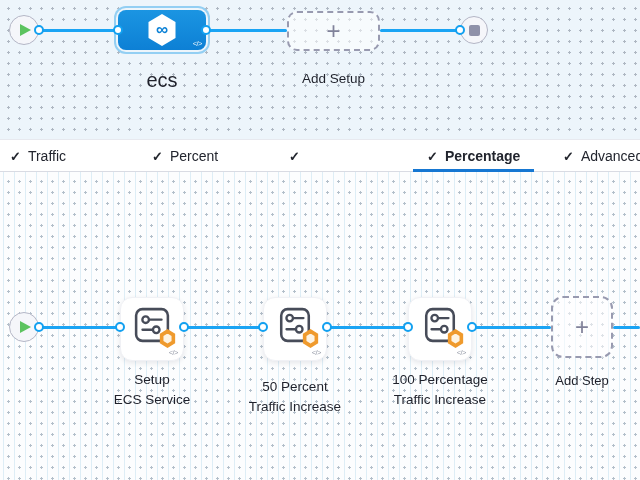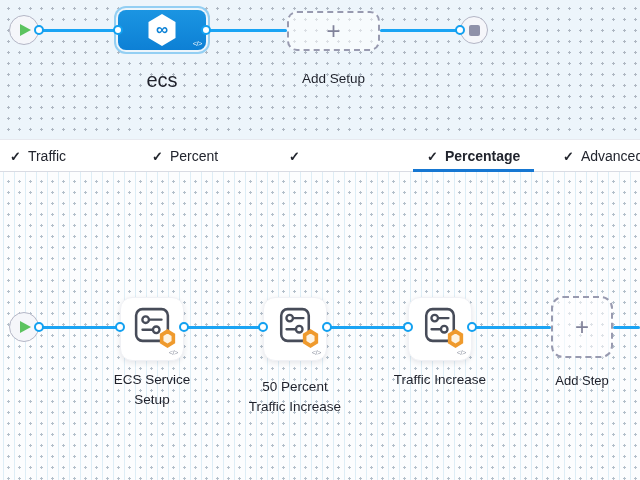--- a/index.html
+++ b/index.html
@@ -229,26 +229,27 @@
           <div class="badge-inner"></div>
         </div>
       <span class="code-glyph">&lt;/&gt;</span>
     </div>
 
     <div class="dashed-box" style="left:551px; top:124px; width:62px; height:62px; border-radius:12px;">
       <span class="plus-glyph">+</span>
     </div>
 
     <div class="node-label" style="left:92px; top:198px; width:120px;">
+      <div>Setup</div>
       <div>ECS Service</div>
-      <div>Setup</div>
     </div>
     <div class="node-label" style="left:235px; top:205px; width:120px;">
       <div>50 Percent</div>
       <div>Traffic Increase</div>
     </div>
     <div class="node-label" style="left:380px; top:198px; width:120px;">
+      <div>100 Percentage</div>
       <div>Traffic Increase</div>
     </div>
     <div class="node-label" style="left:522px; top:199px; width:120px; font-size:13px;">Add Step</div>
   </div>
 
 </div>
 
 </body></html>

